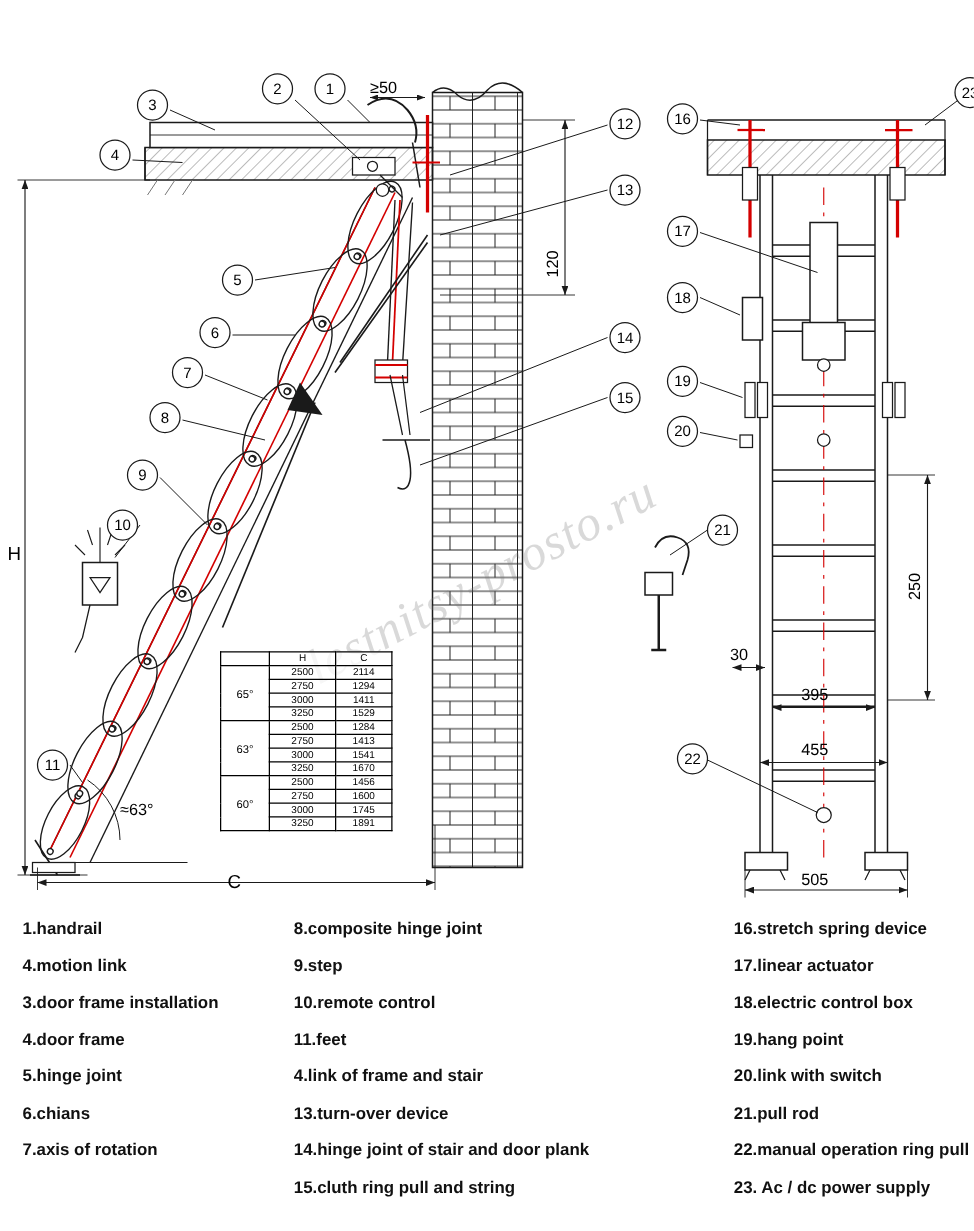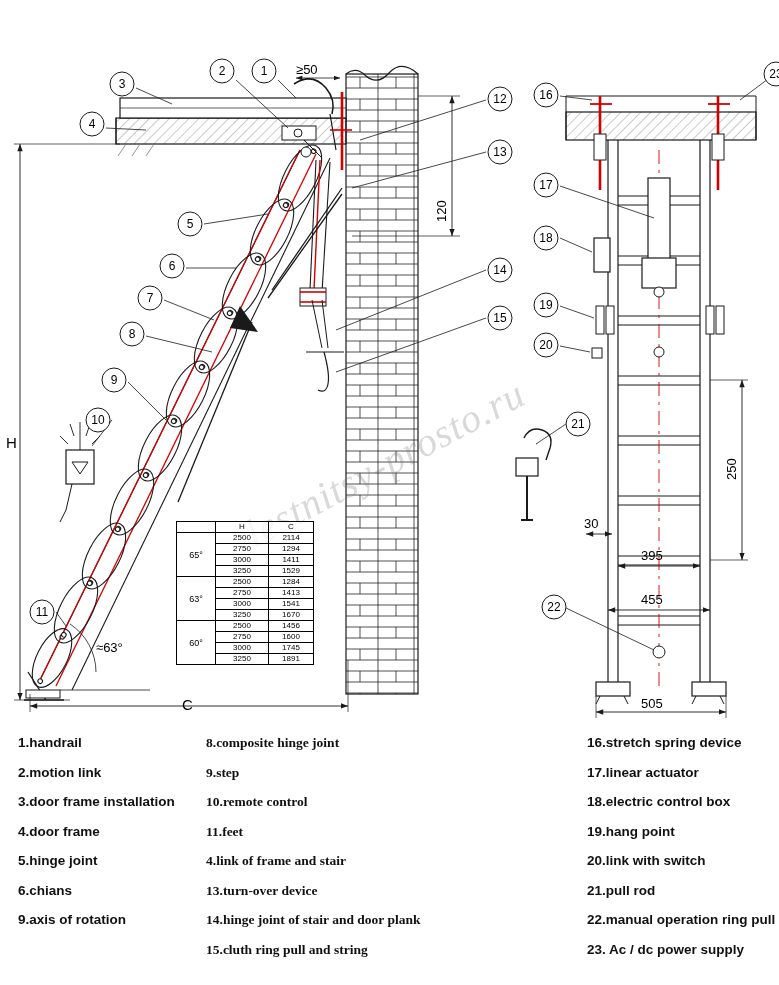--- a/index.html
+++ b/index.html
@@ -32,21 +32,21 @@
     left: 0;
     top: 735px;
     width: 670px;
     height: 250px;
   }
   .legend-col {
     position: absolute;
     top: 0;
   }
   .legend-col.c1 { left: 18px;  width: 205px; }
-  .legend-col.c2 { left: 206px; width: 300px; font-family: Liberation Serif, serif; }
+  .legend-col.c2 { left: 235px; width: 300px; }
   .legend-col.c3 { left: 548px; width: 250px; margin-left: 39px; }
   .legend-item {
     font-size: 13.5px;
     font-weight: bold;
     line-height: 15px;
     margin-bottom: 14.5px;
     white-space: nowrap;
     color: #111;
   }
   .watermark {
@@ -489,26 +489,26 @@
     <tr>
           <td>3250</td>
         <td>1891</td>
         </tr>
   </tbody>
     </table>
 
   <div class="legend">
     <div class="legend-col c1">
       <div class="legend-item">1.handrail</div>
-      <div class="legend-item">2.motion link</div>
+      <div class="legend-item">4.motion link</div>
       <div class="legend-item">3.door frame installation</div>
       <div class="legend-item">4.door frame</div>
       <div class="legend-item">5.hinge joint</div>
       <div class="legend-item">6.chians</div>
-      <div class="legend-item">9.axis of rotation</div>
+      <div class="legend-item">7.axis of rotation</div>
     </div>
     <div class="legend-col c2">
       <div class="legend-item">8.composite hinge joint</div>
       <div class="legend-item">9.step</div>
       <div class="legend-item">10.remote control</div>
       <div class="legend-item">11.feet</div>
       <div class="legend-item">4.link of frame and stair</div>
       <div class="legend-item">13.turn-over device</div>
       <div class="legend-item">14.hinge joint of stair and door plank</div>
       <div class="legend-item">15.cluth ring pull and string</div>

